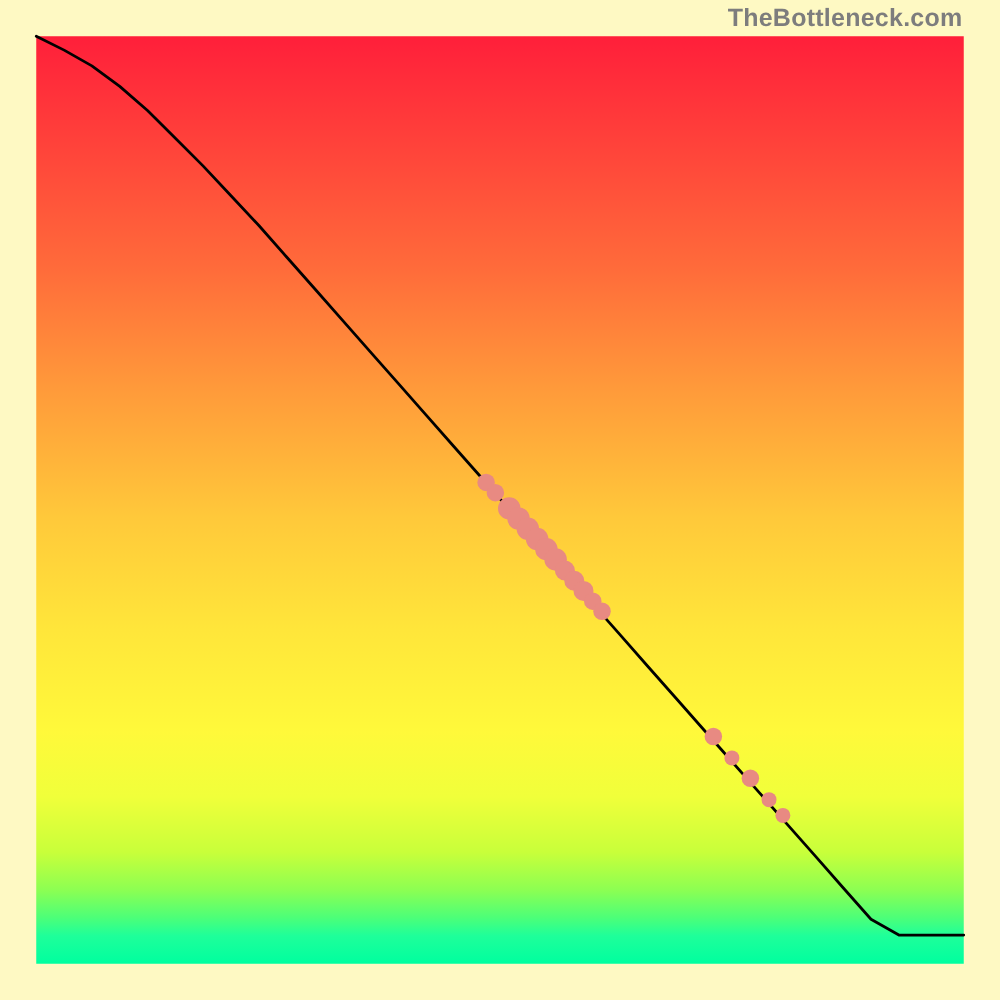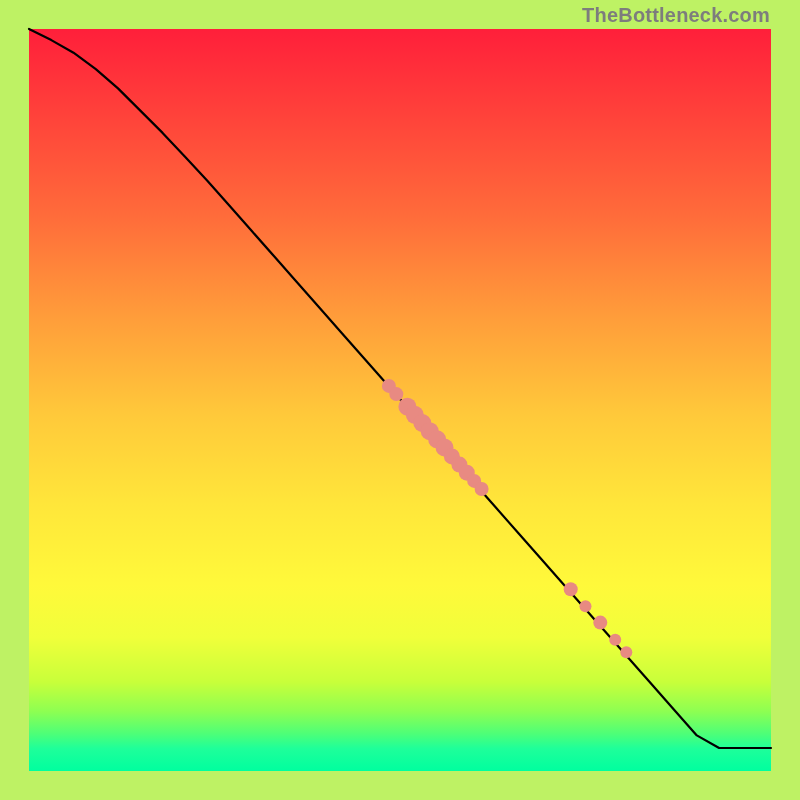--- a/index.html
+++ b/index.html
@@ -8,21 +8,21 @@
     width: 800px;
     height: 800px;
     background: #000;
     overflow: hidden;
     font-family: Arial, Helvetica, sans-serif;
   }
   .stage {
     position: relative;
     width: 800px;
     height: 800px;
-    background: #bef264;
+    background: #fef9c3;
   }
   .plot-area {
     position: absolute;
     left: 29px;
     top: 29px;
     width: 742px;
     height: 742px;
     
     background: linear-gradient(
       to bottom,

